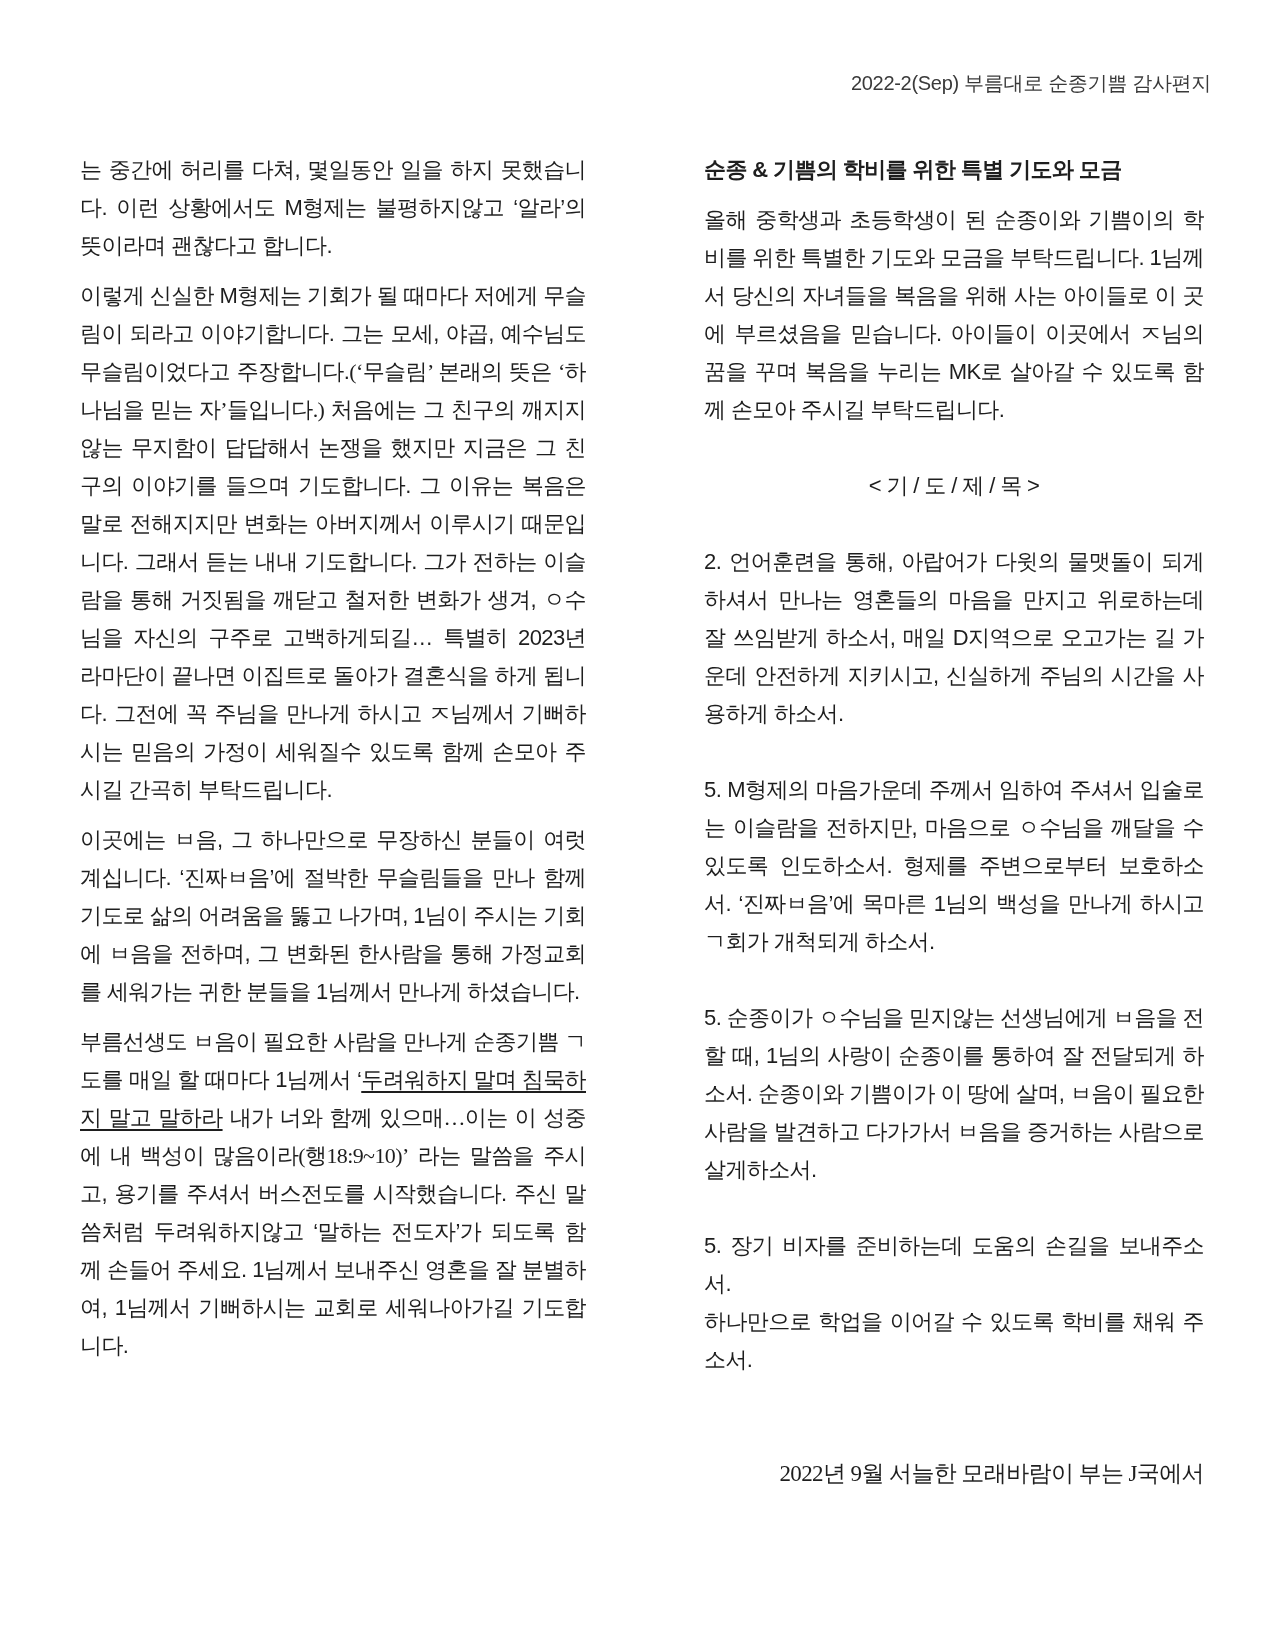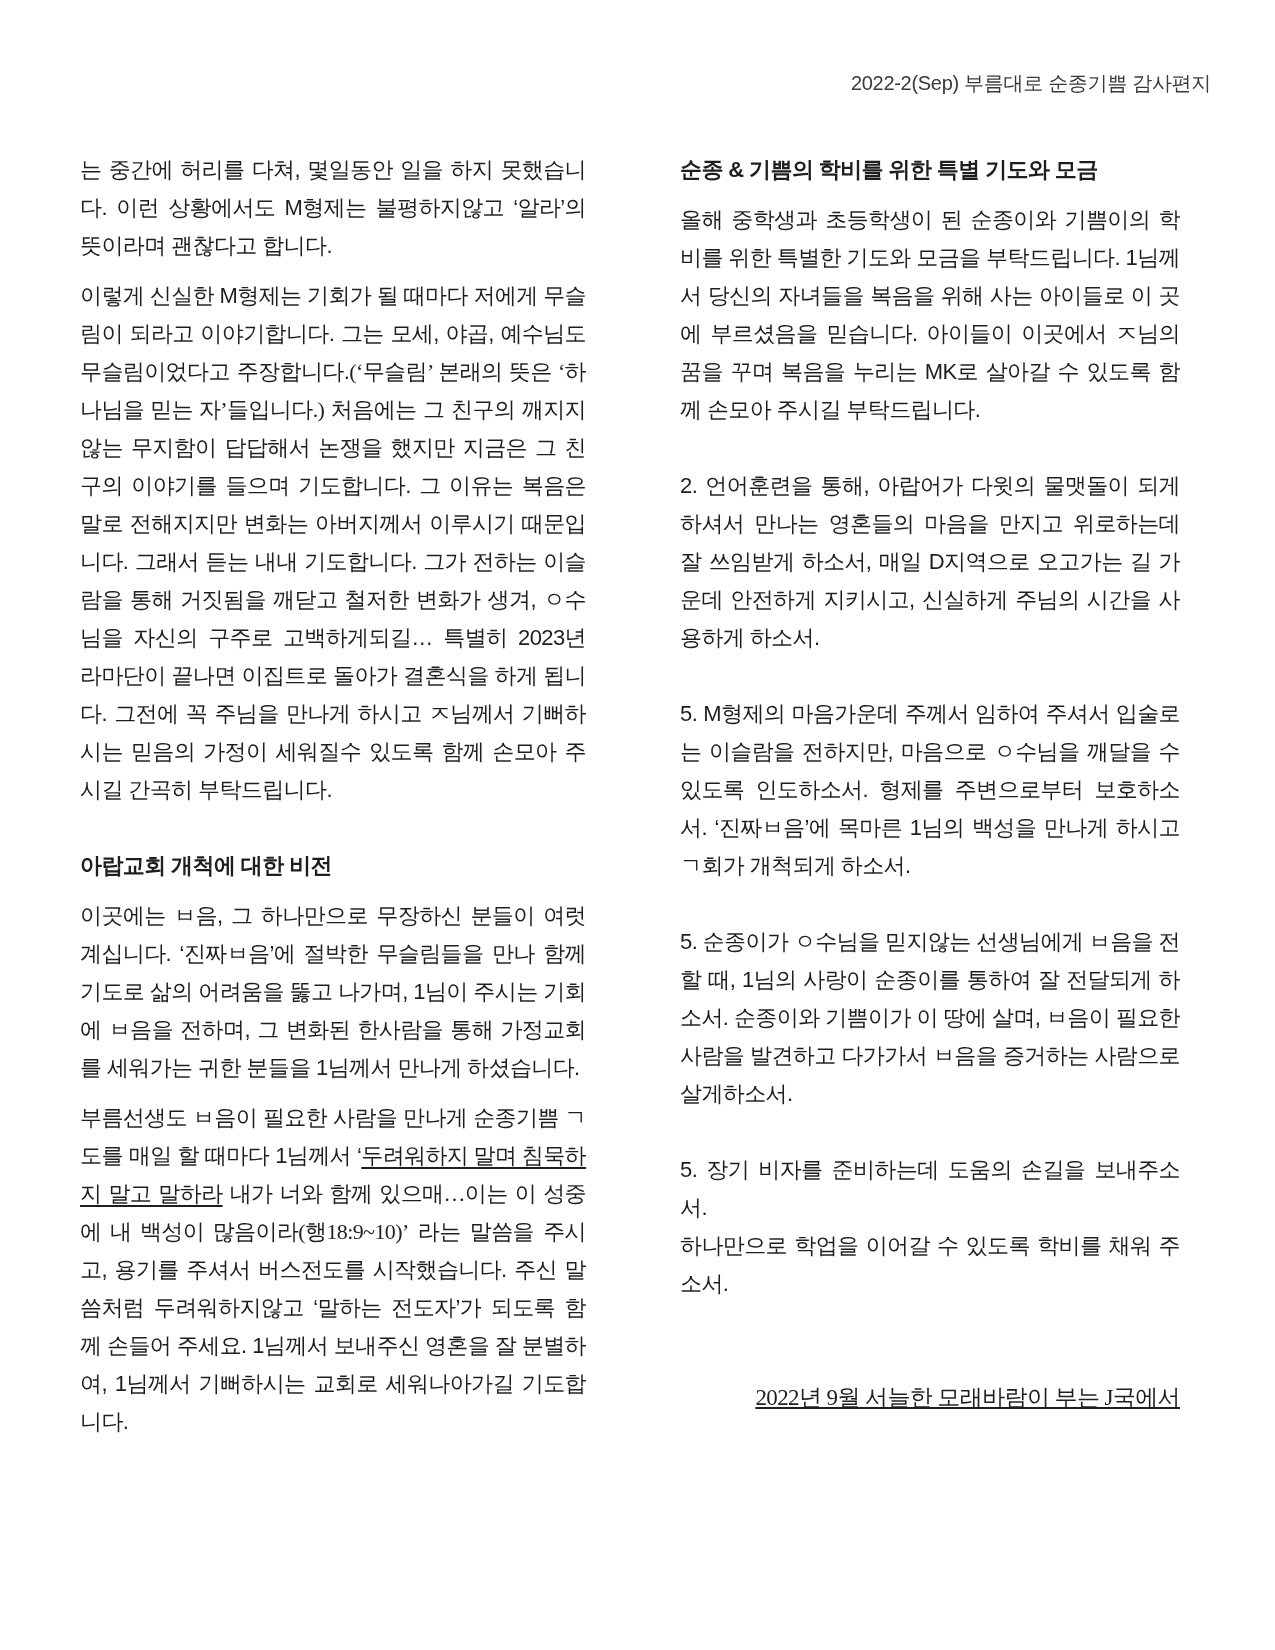--- a/index.html
+++ b/index.html
@@ -16,57 +16,57 @@
     letter-spacing:-0.3px;
   }
   .col{
     position:absolute;top:139px;
     font-size:22px;line-height:38px;
     letter-spacing:-0.6px;
     text-align:justify;
     word-break:normal;
   }
   .col-left{left:68px;width:530px;}
-  .col-right{left:668px;width:524px;}
+  .col-right{left:692px;width:524px;}
   p{margin:12px;}
   .heading{font-weight:bold;}
   .heading-gap{margin-top:38px;}
   .serif{font-family:"Liberation Serif",serif;}
   .uline{text-decoration:underline;text-underline-offset:4px;text-decoration-thickness:1.5px;}
   .prayer-title{text-align:center;margin-top:38px;}
   .prayer-item{margin-top:38px;}
   .block{display:block;}
-  .signoff{margin-top:76px;text-align:right;text-decoration:underline;}
+  .signoff{margin-top:76px;text-align:right;}
   .signoff-l1{font-family:"Liberation Serif",serif;font-size:23px;}
   .signoff-l2{font-weight:600;margin-top:2px;}
 </style>
 </head>
 <body>
 
 <div class="page">
 
   <div class="header">2022-2(Sep) 부름대로 순종기쁨 감사편지</div>
 
   <div class="col col-left">
     <p class="para">는 중간에 허리를 다쳐, 몇일동안 일을 하지 못했습니다. 이런 상황에서도 M형제는 불평하지않고 ‘알라’의 뜻이라며 괜찮다고 합니다.</p>
 
     <p class="para"><span>이렇게 신실한 M형제는 기회가 될 때마다 저에게 무슬림이 되라고 이야기합니다. 그는 모세, 야곱, 예수님도 무슬림이었다고 주장합니다.</span><span class="serif">(‘무슬림’ 본래의 뜻은 ‘하나님을 믿는 자’들입니다.)</span><span> 처음에는 그 친구의 깨지지 않는 무지함이 답답해서 논쟁을 했지만 지금은 그 친구의 이야기를 들으며 기도합니다. 그 이유는 복음은 말로 전해지지만 변화는 아버지께서 이루시기 때문입니다. 그래서 듣는 내내 기도합니다. 그가 전하는 이슬람을 통해 거짓됨을 깨닫고 철저한 변화가 생겨, ㅇ수님을 자신의 구주로 고백하게되길… 특별히 2023년 라마단이 끝나면 이집트로 돌아가 결혼식을 하게 됩니다. 그전에 꼭 주님을 만나게 하시고 ㅈ님께서 기뻐하시는 믿음의 가정이 세워질수 있도록 함께 손모아 주시길 간곡히 부탁드립니다.</span></p>
 
-    <p class="para heading heading-gap">아랍교회 개척에 대한 비전</p>
 
     <p class="para">이곳에는 ㅂ음, 그 하나만으로 무장하신 분들이 여럿계십니다. ‘진짜ㅂ음’에 절박한 무슬림들을 만나 함께 기도로 삶의 어려움을 뚫고 나가며, 1님이 주시는 기회에 ㅂ음을 전하며, 그 변화된 한사람을 통해 가정교회를 세워가는 귀한 분들을 1님께서 만나게 하셨습니다.</p>
 
     <p class="para"><span>부름선생도 ㅂ음이 필요한 사람을 만나게 순종기쁨 ㄱ도를 매일 할 때마다 1님께서 ‘</span><span class="serif uline">두려워하지 말며 침묵하지 말고 말하라</span><span class="serif"> 내가 너와 함께 있으매…이는 이 성중에 내 백성이 많음이라(행18:9~10)’</span><span> 라는 말씀을 주시고, 용기를 주셔서 버스전도를 시작했습니다. 주신 말씀처럼 두려워하지않고 ‘말하는 전도자’가 되도록 함께 손들어 주세요. 1님께서 보내주신 영혼을 잘 분별하여, 1님께서 기뻐하시는 교회로 세워나아가길 기도합니다.</span></p>
   </div>
 
   <div class="col col-right">
     <p class="para heading">순종 &amp; 기쁨의 학비를 위한 특별 기도와 모금</p>
 
     <p class="para">올해 중학생과 초등학생이 된 순종이와 기쁨이의 학비를 위한 특별한 기도와 모금을 부탁드립니다. 1님께서 당신의 자녀들을 복음을 위해 사는 아이들로 이 곳에 부르셨음을 믿습니다. 아이들이 이곳에서 ㅈ님의 꿈을 꾸며 복음을 누리는 MK로 살아갈 수 있도록 함께 손모아 주시길 부탁드립니다.</p>
 
+    <p class="para prayer-title">&lt; 기 / 도 / 제 / 목 &gt;</p>
 
 
     <p class="para prayer-item">2. 언어훈련을 통해, 아랍어가 다윗의 물맷돌이 되게 하셔서 만나는 영혼들의 마음을 만지고 위로하는데 잘 쓰임받게 하소서, 매일 D지역으로 오고가는 길 가운데 안전하게 지키시고, 신실하게 주님의 시간을 사용하게 하소서.</p>
 
     <p class="para prayer-item">5. M형제의 마음가운데 주께서 임하여 주셔서 입술로는 이슬람을 전하지만, 마음으로 ㅇ수님을 깨달을 수 있도록 인도하소서. 형제를 주변으로부터 보호하소서. ‘진짜ㅂ음’에 목마른 1님의 백성을 만나게 하시고 ㄱ회가 개척되게 하소서.</p>
 
     <p class="para prayer-item">5. 순종이가 ㅇ수님을 믿지않는 선생님에게 ㅂ음을 전할 때, 1님의 사랑이 순종이를 통하여 잘 전달되게 하소서. 순종이와 기쁨이가 이 땅에 살며, ㅂ음이 필요한 사람을 발견하고 다가가서 ㅂ음을 증거하는 사람으로 살게하소서.</p>
 
     <p class="para prayer-item">
         <span class="block">5. 장기 비자를 준비하는데 도움의 손길을 보내주소서.</span>

